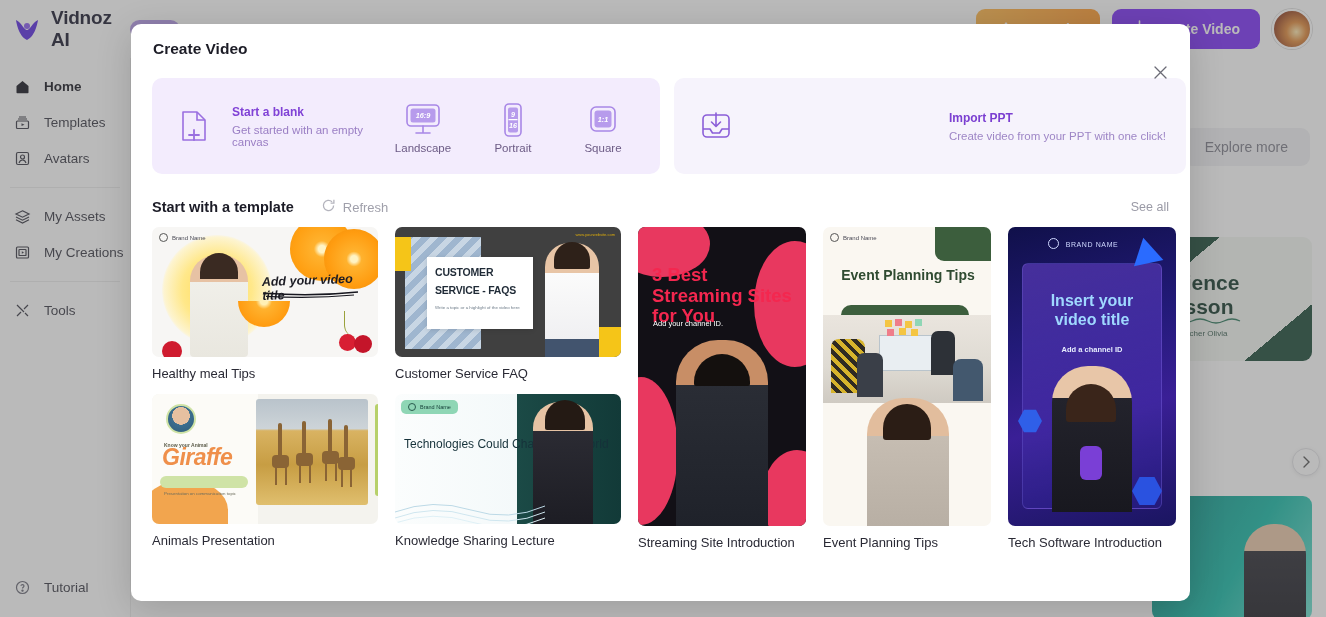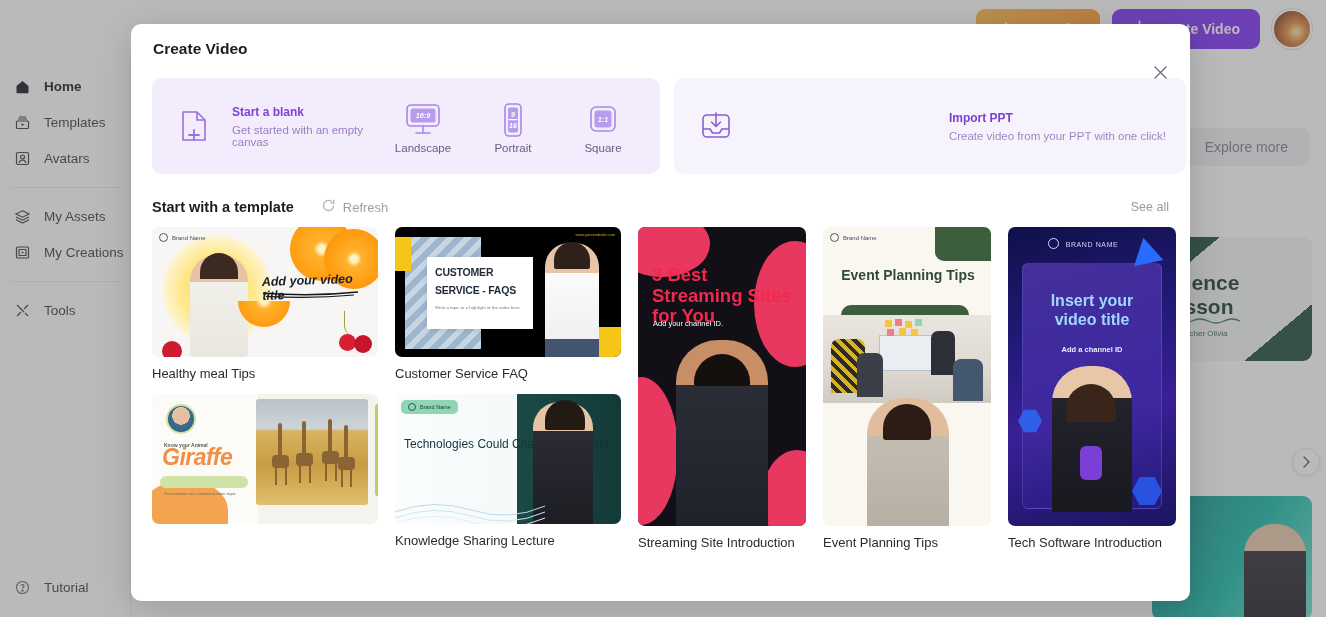--- a/index.html
+++ b/index.html
@@ -181,21 +181,21 @@
     position: absolute; left: 86px; top: 74px; width: 52px; height: 26px;
     border-radius: 0 0 52px 52px;
     background: radial-gradient(ellipse at 50% 0%, #fff0b5 10%, #ffb22e 22%, #ff9b10 70%, #ef8c07 100%);
   }
   .t-meal .cherry1 { position: absolute; right: 22px; bottom: 6px; width: 17px; height: 17px; border-radius: 50%; background:#d81f33; }
   .t-meal .cherry2 { position: absolute; right: 6px; bottom: 4px; width: 18px; height: 18px; border-radius: 50%; background:#c4152a; }
   .t-meal .stem { position: absolute; right: 16px; bottom: 20px; width: 18px; height: 26px; border-left: 1.5px solid #9aa13b; border-radius: 0 0 0 12px; }
   .t-meal .cherry3 { position: absolute; left: 10px; bottom: -4px; width: 20px; height: 20px; border-radius: 50%; background:#cf1b2f; }
 
   
-  .t-faq { background: #000000; }
+  .t-faq { background: #404040; }
   .t-faq .ybar-l { position: absolute; left: 0; top: 10px; width: 16px; height: 34px; background: #f5c518; }
   .t-faq .ybar-r { position: absolute; left: 152px; top: 30px; width: 12px; height: 68px; background: #f5c518; }
   .t-faq .ybar-b { position: absolute; right: 0; bottom: 0; width: 24px; height: 30px; background: #f5c518; }
   .t-faq .bldg {
     position: absolute; left: 10px; top: 10px; width: 76px; height: 112px;
     background:
       repeating-linear-gradient(135deg, #9fb6cf 0 6px, #c8d6e4 6px 12px),
       linear-gradient(180deg,#b9c9da,#8fa6bd);
   }
   .t-faq .panel {
@@ -313,20 +313,30 @@
   .t-tech .shirt { position: absolute; left: 72px; bottom: 46px; width: 22px; height: 34px; background: #7a3fd6; border-radius: 6px; }
 </style>
 </head>
 <body>
 
 <div id="root">
 
   <div class="bg-app">
 
     <div class="topbar">
+      <div class="logo-wrap">
+        <span class="logo-mark">
+          <svg width="30" height="30" viewBox="0 0 30 30">
+            <path d="M4 6 C4 6 6 22 15 26 C24 22 26 6 26 6 C20 9 18 16 15 16 C12 16 10 9 4 6 Z" fill="#5b2be0"></path>
+            <circle cx="15" cy="12" r="3" fill="#8a5cf0"></circle>
+          </svg>
+        </span>
+        <span class="logo-text">Vidnoz AI</span>
+        <span class="free-badge">FREE</span>
+      </div>
       <div class="banner-text">Start AI Video Creation, 100% Free &amp; Effortless</div>
       <div class="top-actions">
         <button class="btn-upgrade">
           <span>
             <svg width="16" height="14" viewBox="0 0 16 14">
                 <path d="M1 3l3 3 4-5 4 5 3-3v8H1z" fill="#fff"></path>
               </svg>
           </span>
           <span>Upgrade</span>
         </button>
@@ -599,20 +609,21 @@
                 <div class="g gbody" style="left:66px;top:52px"></div>
               <div class="g gleg" style="left:69px;top:64px"></div>
                 <div class="g gleg" style="left:79px;top:64px"></div>
               <div class="g gneck" style="left:88px;top:26px"></div>
                 <div class="g gbody" style="left:82px;top:58px"></div>
               <div class="g gleg" style="left:85px;top:70px"></div>
                 <div class="g gleg" style="left:94px;top:70px"></div>
             </div>
             <div class="gbar"></div>
           </div>
+          <div class="tpl-name">Animals Presentation</div>
         </div>
       </div>
 
       <div class="col-land">
         <div class="tpl-card">
           <div class="thumb-16 t-faq">
             <div class="bldg"></div>
             <div class="ybar-l"></div>
             <div class="ybar-r"></div>
             <div class="ybar-b"></div>

